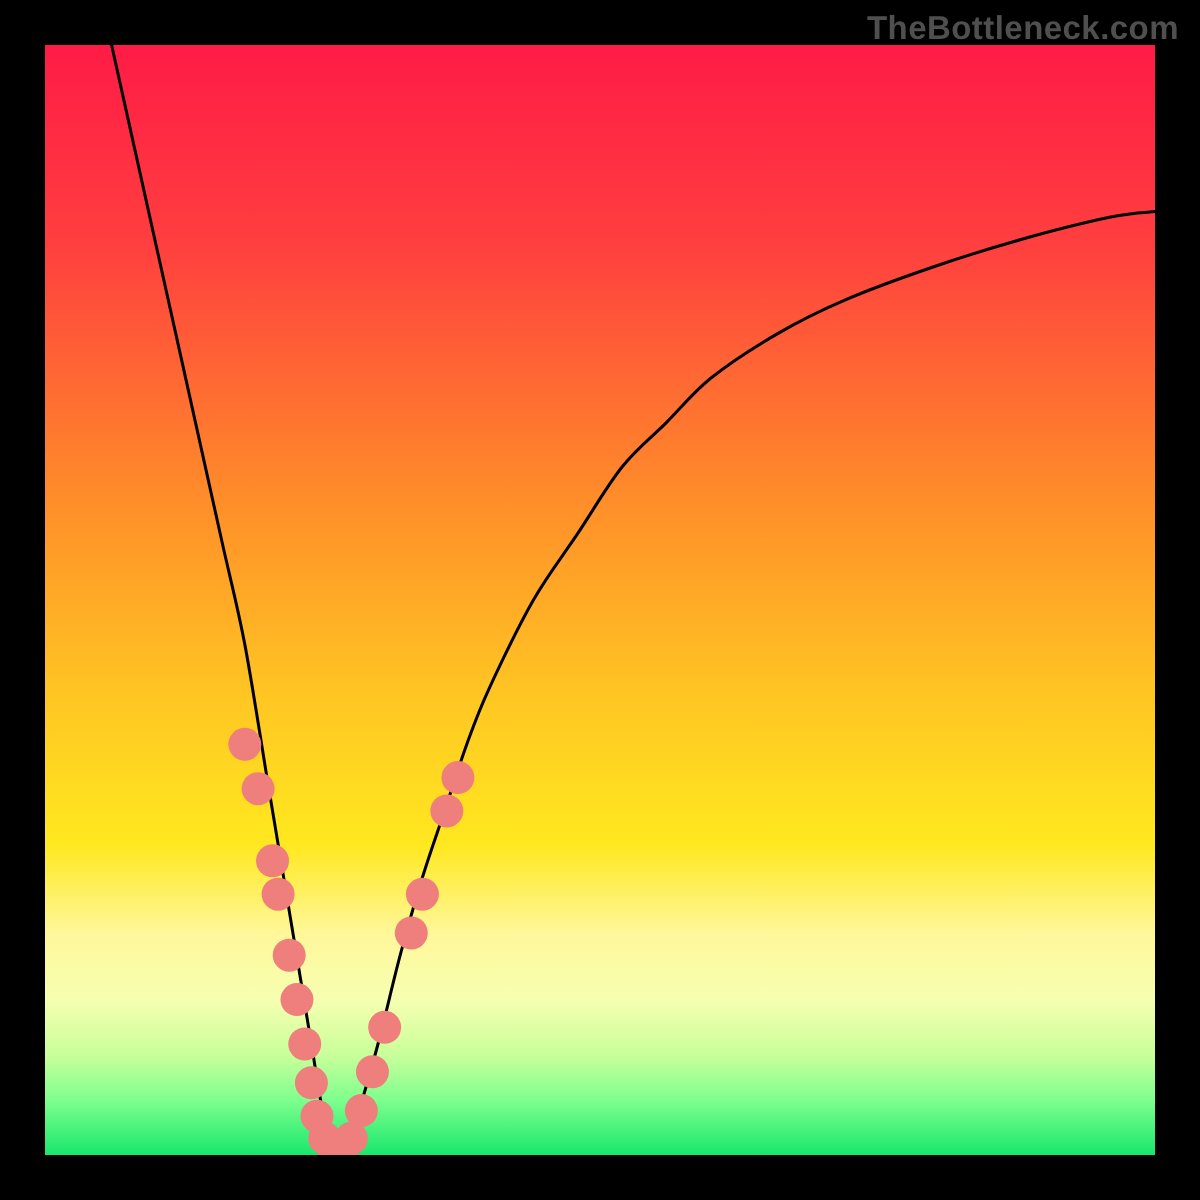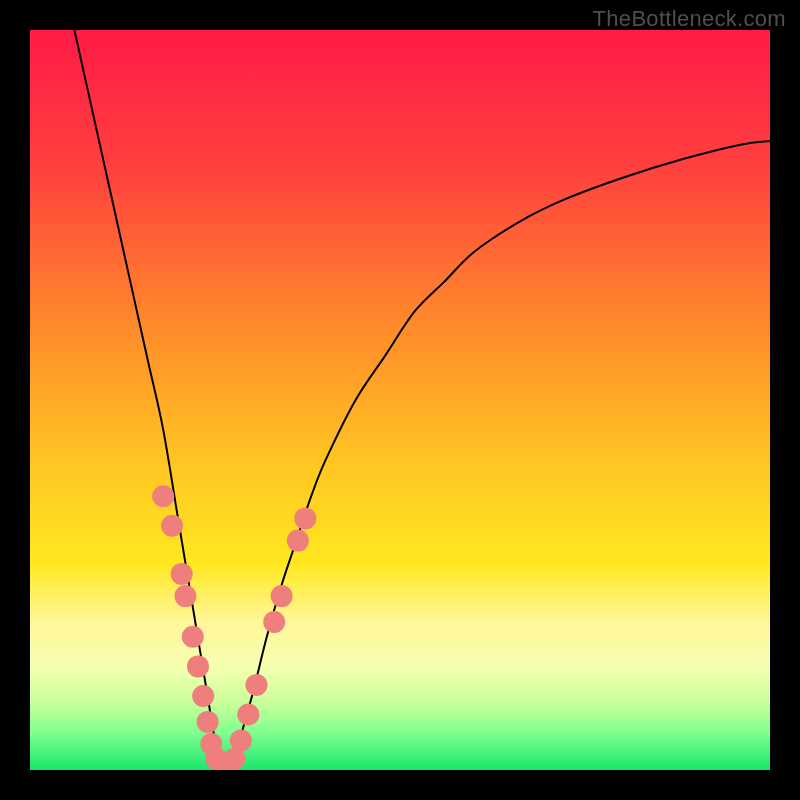--- a/index.html
+++ b/index.html
@@ -32,21 +32,21 @@
     top: 0;
     width: 740px;
     height: 740px;
   }
   .watermark {
     position: absolute;
     top: 6px;
     right: 14px;
     color: #4f4f4f;
     font-size: 22px;
-    font-weight: 400;
+    font-weight: 700;
     letter-spacing: 0.3px;
   }
   svg {
     position: absolute;
     left: 0;
     top: 0;
   }
 </style>
 </head>
 <body>

